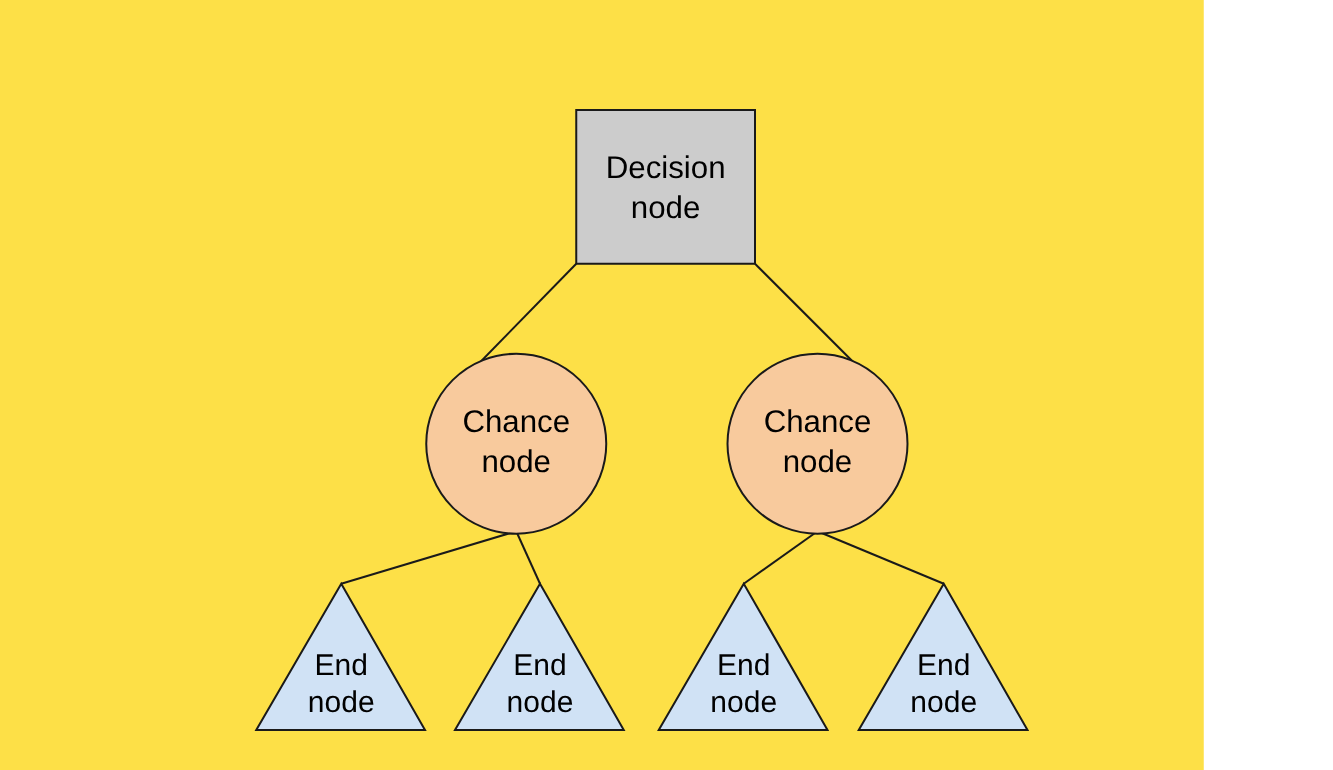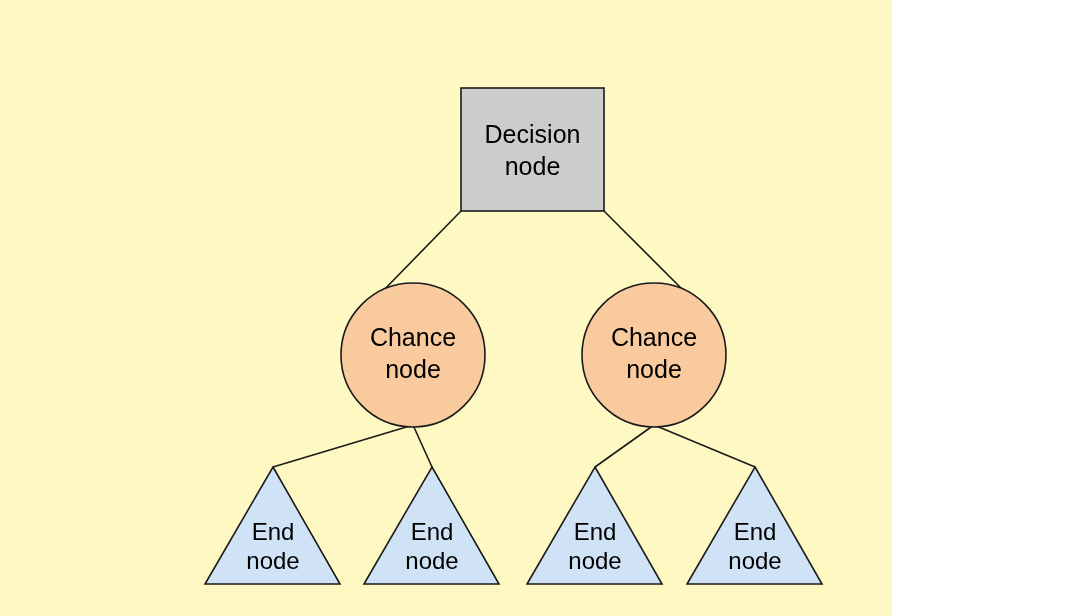--- a/index.html
+++ b/index.html
@@ -6,23 +6,23 @@
   html, body {
     margin: 0;
     padding: 0;
     background: #ffffff;
   }
   body {
     font-family: "Liberation Sans", sans-serif;
   }
   #canvas {
     position: relative;
-    width: 892px;
+    width: 963px;
     height: 616px;
-    background: #fef9c3;
+    background: #fde047;
     overflow: hidden;
   }
   #diagram-svg {
     position: absolute;
     top: 0;
     left: 0;
     width: 1066px;
     height: 616px;
   }
   .node-shape {

